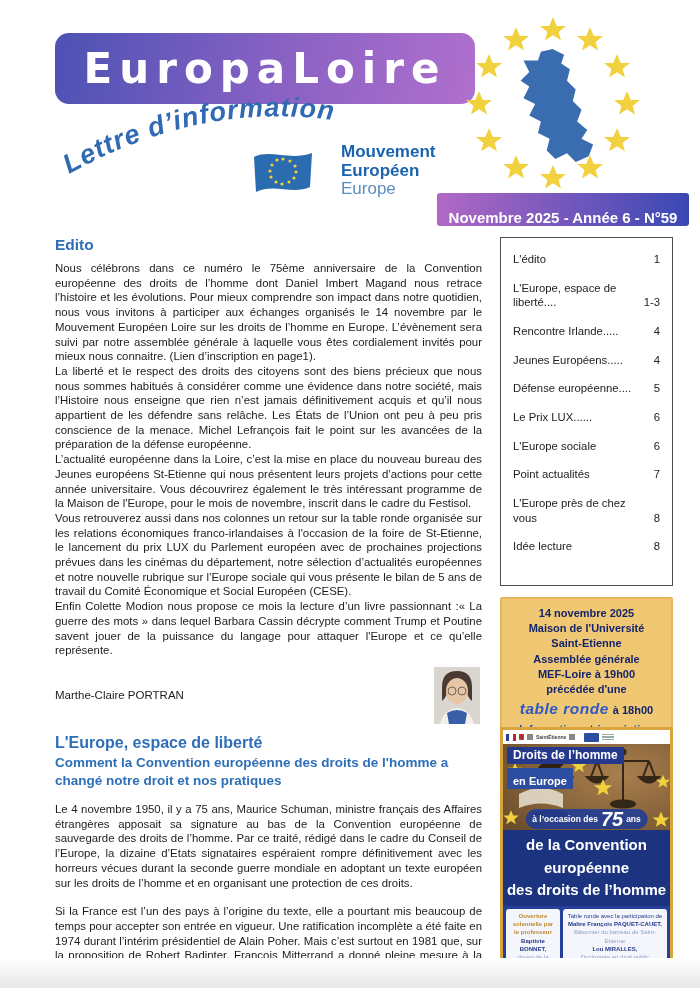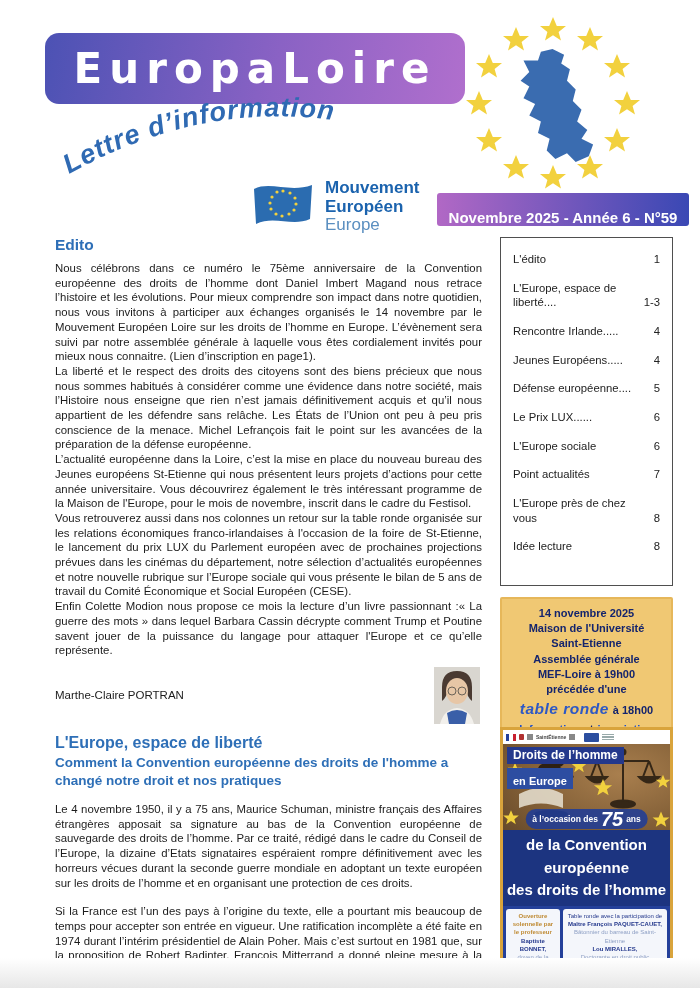--- a/index.html
+++ b/index.html
@@ -2,29 +2,29 @@
 <html><head>
 <meta charset="utf-8">
 <style>
   html,body{margin:0;padding:0;background:#ffffff;}
   .page{position:relative;width:700px;height:988px;background:#fff;overflow:hidden;
         font-family:"Liberation Sans",sans-serif;color:#1c1c1c;}
   .page::after{content:"";position:absolute;left:0;right:0;bottom:0;height:30px;
         background:linear-gradient(#ffffff,#e7e7e7);pointer-events:none;}
 
   
-  .brand-banner{position:absolute;left:45px;top:33px;width:420px;height:71px;border-radius:14px;
+  .brand-banner{position:absolute;left:55px;top:33px;width:420px;height:71px;border-radius:14px;
         background:linear-gradient(100deg,#4c52b4 0%,#8a62c4 55%,#b06fcd 100%);
         display:flex;align-items:center;justify-content:center;}
   .brand-title{color:#fff;font-weight:bold;font-size:42px;letter-spacing:7px;
         font-family:"DejaVu Sans",sans-serif;}
   .arc-svg{position:absolute;left:55px;top:96px;width:345px;height:84px;overflow:visible;}
   .arc-svg text{fill:#2f6ab3;font-size:27px;font-weight:bold;font-style:italic;
         font-family:"Liberation Sans",sans-serif;letter-spacing:1px;}
-  .me-logo{position:absolute;left:250px;top:143px;display:flex;align-items:flex-start;gap:9px;margin-top:36px;}
+  .me-logo{position:absolute;left:250px;top:143px;display:flex;align-items:flex-end;gap:25px;}
   .me-text{color:#1b63ae;font-weight:bold;font-size:17px;line-height:1.1;}
   .me-text .loire{color:#5b8fc0;font-weight:normal;}
   .stars-wrap{position:absolute;left:463px;top:14px;width:182px;height:184px;}
   .issue-banner{position:absolute;left:437px;top:193px;width:252px;height:33px;border-radius:3px;
         background:linear-gradient(90deg,#b168c5,#3a48b4);display:flex;align-items:flex-end;
         justify-content:center;color:#fff;font-weight:bold;font-size:15px;}
 
   
   .left-col{position:absolute;left:55px;top:236px;width:427px;}
   .sec-head{color:#2e6fb7;font-size:15.5px;font-weight:bold;margin:0 0 7px;}

